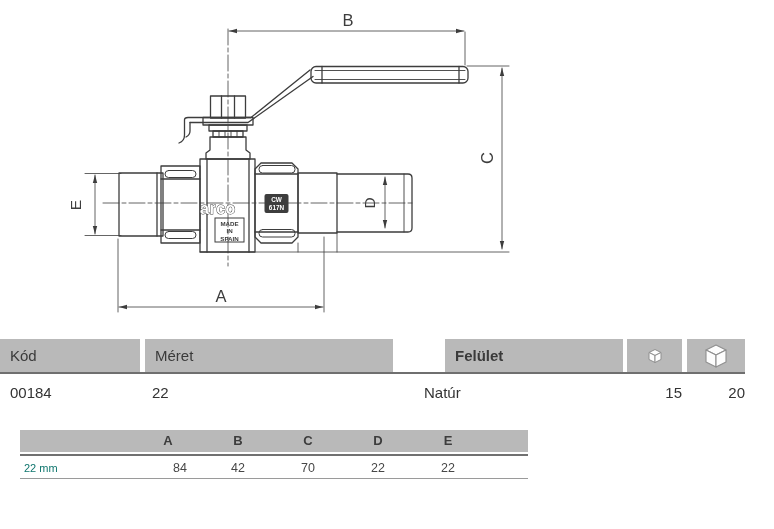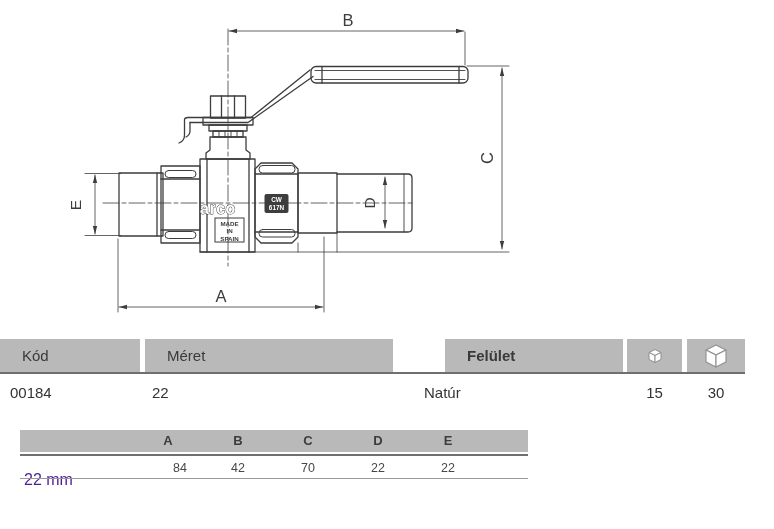--- a/index.html
+++ b/index.html
@@ -3,35 +3,35 @@
 <meta charset="utf-8">
 <style>
   html,body{margin:0;padding:0;background:#ffffff;}
   #screen{position:relative;width:774px;height:529px;background:#fff;overflow:hidden;
           font-family:"Liberation Sans", sans-serif;color:#3c3c3c;}
   svg text{font-family:"Liberation Sans", sans-serif;}
 
   
   .t1-head{position:absolute;top:339px;height:33px;background:#b9b9b9;
            font-size:15px;line-height:33px;color:#3a3a3a;}
-  .t1-head .lbl{padding-left:22px;border-radius:10px;}
+  .t1-head .lbl{padding-left:10px;border-radius:10px;}
   .t1-sep{position:absolute;top:372px;left:0;width:745px;height:2px;background:#6f6f6f;}
   .t1-val{position:absolute;top:379px;height:28px;line-height:28px;font-size:15px;color:#333;}
-  .center{text-align:center;}
+  .center{text-align:right;}
   .icon-cell{display:flex;align-items:center;justify-content:center;}
 
   
   .t2-headbar{position:absolute;top:430px;left:20px;width:508px;height:22px;background:#b9b9b9;}
   .t2-h{position:absolute;top:430px;height:22px;line-height:22px;width:70px;text-align:center;
         font-size:13px;font-weight:600;color:#3d3d3d;}
   .t2-sep{position:absolute;top:454px;left:20px;width:508px;height:1.5px;background:#707070;}
   .t2-v{position:absolute;top:459px;height:18px;line-height:18px;width:70px;text-align:center;
         font-size:12.5px;color:#474747;}
   .t2-rowlabel{position:absolute;top:459px;left:24px;height:18px;line-height:18px;
-        font-size:16px;color:#4c1d95;margin-top:12px;}
+        font-size:11px;color:#0f766e;}
   .t2-bot{position:absolute;top:478px;left:20px;width:508px;height:1px;background:#9a9a9a;}
 </style>
 </head>
 <body>
 
 <div id="screen">
 
   
   <svg width="774" height="336" viewBox="0 0 774 336">
     <defs>
@@ -184,21 +184,21 @@
         </g>
       </svg>
     </div>
 
     <div class="t1-sep"></div>
 
     <div class="t1-val" style="left:10px;">00184</div>
     <div class="t1-val" style="left:152px;">22</div>
     <div class="t1-val" style="left:424px;">Natúr</div>
     <div class="t1-val center" style="left:627px;width:55px;">15</div>
-    <div class="t1-val center" style="left:687px;width:58px;">30</div>
+    <div class="t1-val center" style="left:687px;width:58px;">20</div>
   </div>
 
   
   <div>
     <div class="t2-headbar"></div>
     <div class="t2-h" style="left:133px;">A</div>
     <div class="t2-h" style="left:203px;">B</div>
     <div class="t2-h" style="left:273px;">C</div>
     <div class="t2-h" style="left:343px;">D</div>
     <div class="t2-h" style="left:413px;">E</div>

